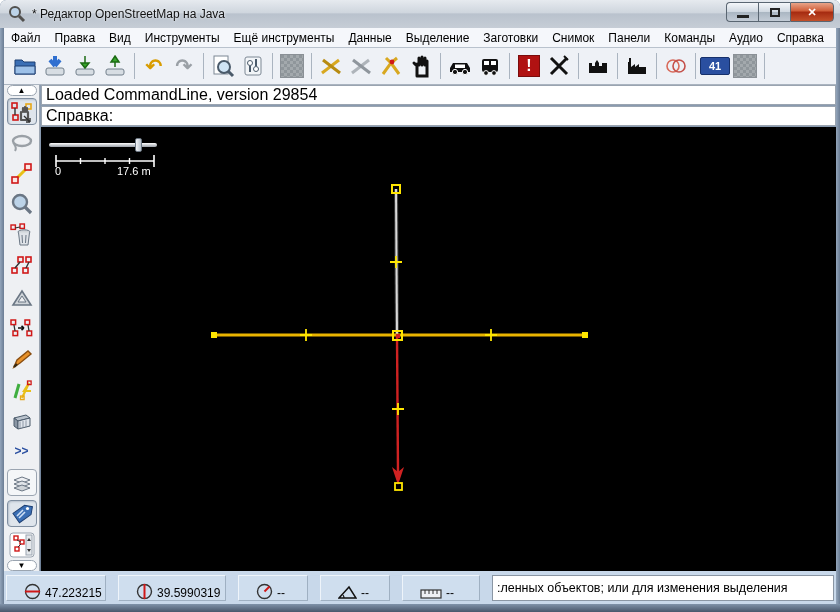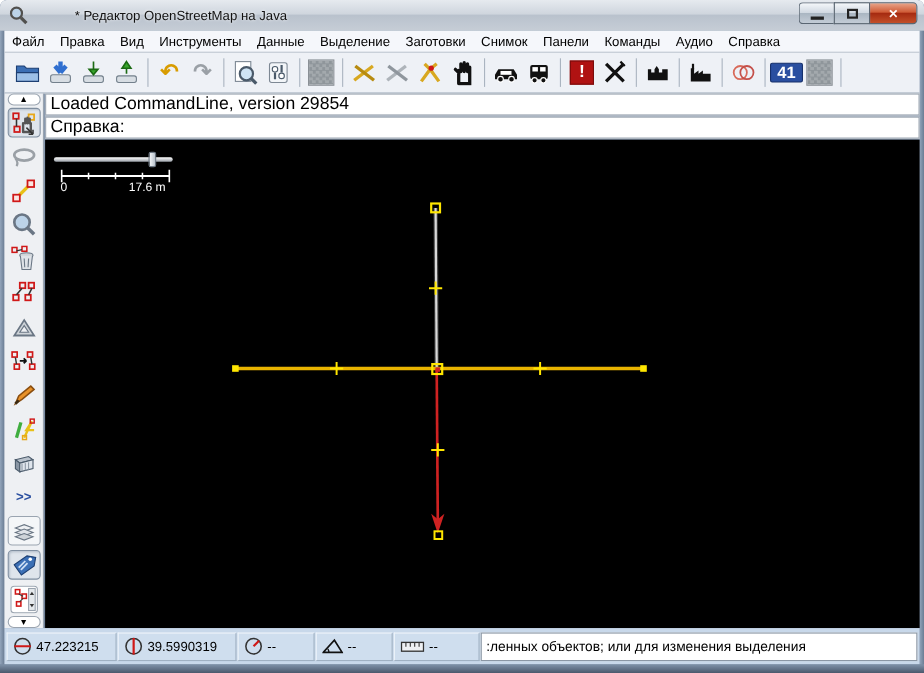--- a/index.html
+++ b/index.html
@@ -6,21 +6,21 @@
   html,body { width:840px; height:612px; font-family:"Liberation Sans", sans-serif; }
   #window {
     position:relative; width:840px; height:612px;
     background:linear-gradient(180deg,#8fa0b5 0%,#6d7f96 100%);
     border-radius:6px 6px 0 0; overflow:hidden;
   }
   
   #titlebar {
     position:absolute; left:0; top:0; width:840px; height:28px;
     background:linear-gradient(180deg,#e6eaef 0%,#cfd6de 45%,#b9c2cd 50%,#c6cdd6 100%);
-    display:flex; align-items:center; border-radius:6px 6px 0 0;gap:36px;
+    display:flex; align-items:center; border-radius:6px 6px 0 0;
   }
   .app-icon { width:18px; height:18px; margin:0 6px 0 8px; position:relative; }
   .title-text { font-size:12px; color:#111; text-shadow:0 0 3px #fff; white-space:nowrap; }
   #win-controls { position:absolute; right:6px; top:2px; display:flex; }
   .win-btn {
     width:32px; height:20px; border:1px solid #5a6672; border-right-width:0;
     background:linear-gradient(180deg,#f4f7fa 0%,#cfd7e0 50%,#aab6c2 51%,#c3ccd6 100%);
     display:flex; align-items:center; justify-content:center;
     font-size:11px; color:#222; cursor:default;
   }
@@ -82,21 +82,21 @@
   .scale-label { position:absolute; top:12px; font-size:11px; color:#fff; }
   
   #statusbar {
     position:absolute; left:4px; top:571px; width:832px; height:33px;
     background:#c8d8ea; display:flex; align-items:center; padding:2px 2px;
     font-size:12px; color:#000;
   }
   .status-seg {
     height:26px; background:#cfdeee; border:1px solid #eef4fa;
     border-right-color:#9fb0c2; border-bottom-color:#9fb0c2;
-    display:flex; align-items:center; padding:0 5px; margin-right:1px; white-space:nowrap;
+    display:flex; align-items:flex-end; padding:0 17px; margin-right:12px; white-space:nowrap;
   }
   .status-help {
     height:26px; flex:1; background:#fff; border:1px solid #8a96a4;
     display:flex; align-items:center; padding:0 4px; overflow:hidden;
     white-space:nowrap; font-size:12.5px;
   }
   .sicon { margin-right:4px; display:flex; }
   
   #bottom-frame { position:absolute; left:0; top:604px; width:840px; height:8px;
     background:linear-gradient(180deg,#7f92a9,#49576b); }
@@ -130,20 +130,21 @@
   </div>
 
   <div class="frame-side" style="left:0"></div>
   <div class="frame-side" style="right:0;width:4px"></div>
 
   <div id="menubar">
     <span class="menu-item">Файл</span>
     <span class="menu-item">Правка</span>
     <span class="menu-item">Вид</span>
     <span class="menu-item">Инструменты</span>
+    <span class="menu-item">Ещё инструменты</span>
     <span class="menu-item">Данные</span>
     <span class="menu-item">Выделение</span>
     <span class="menu-item">Заготовки</span>
     <span class="menu-item">Снимок</span>
     <span class="menu-item">Панели</span>
     <span class="menu-item">Команды</span>
     <span class="menu-item">Аудио</span>
     <span class="menu-item">Справка</span>
   </div>
 
@@ -267,21 +268,21 @@
     </div>
     <div class="tsep"></div>
     <div class="tbtn">
       <svg width="26" height="24" viewBox="0 0 26 24">
         <circle cx="10" cy="12" r="6" fill="none" stroke="#d86a5a" stroke-width="1.6"></circle>
         <circle cx="16" cy="12" r="6" fill="none" stroke="#c4504a" stroke-width="1.6"></circle>
       </svg>
     </div>
     <div class="tsep"></div>
     <div class="tbtn">
-      <div style="width:41px;height:18px;background:#2a4fa0;border:1px solid #16306b;border-radius:2px;display:flex;align-items:center;justify-content:center;color:#fff;font-weight:bold;font-size:15px">41</div>
+      <div style="width:41px;height:18px;background:#2a4fa0;border:1px solid #16306b;border-radius:2px;display:flex;align-items:center;justify-content:center;color:#fff;font-weight:bold;font-size:11px">41</div>
     </div>
     <div class="tbtn">
         <div class="tex-square"></div>
       </div>
     <div class="tsep"></div>
   </div>
 
   <div id="sidebar">
     <div class="scrollbtn">
         <span>▲</span>

